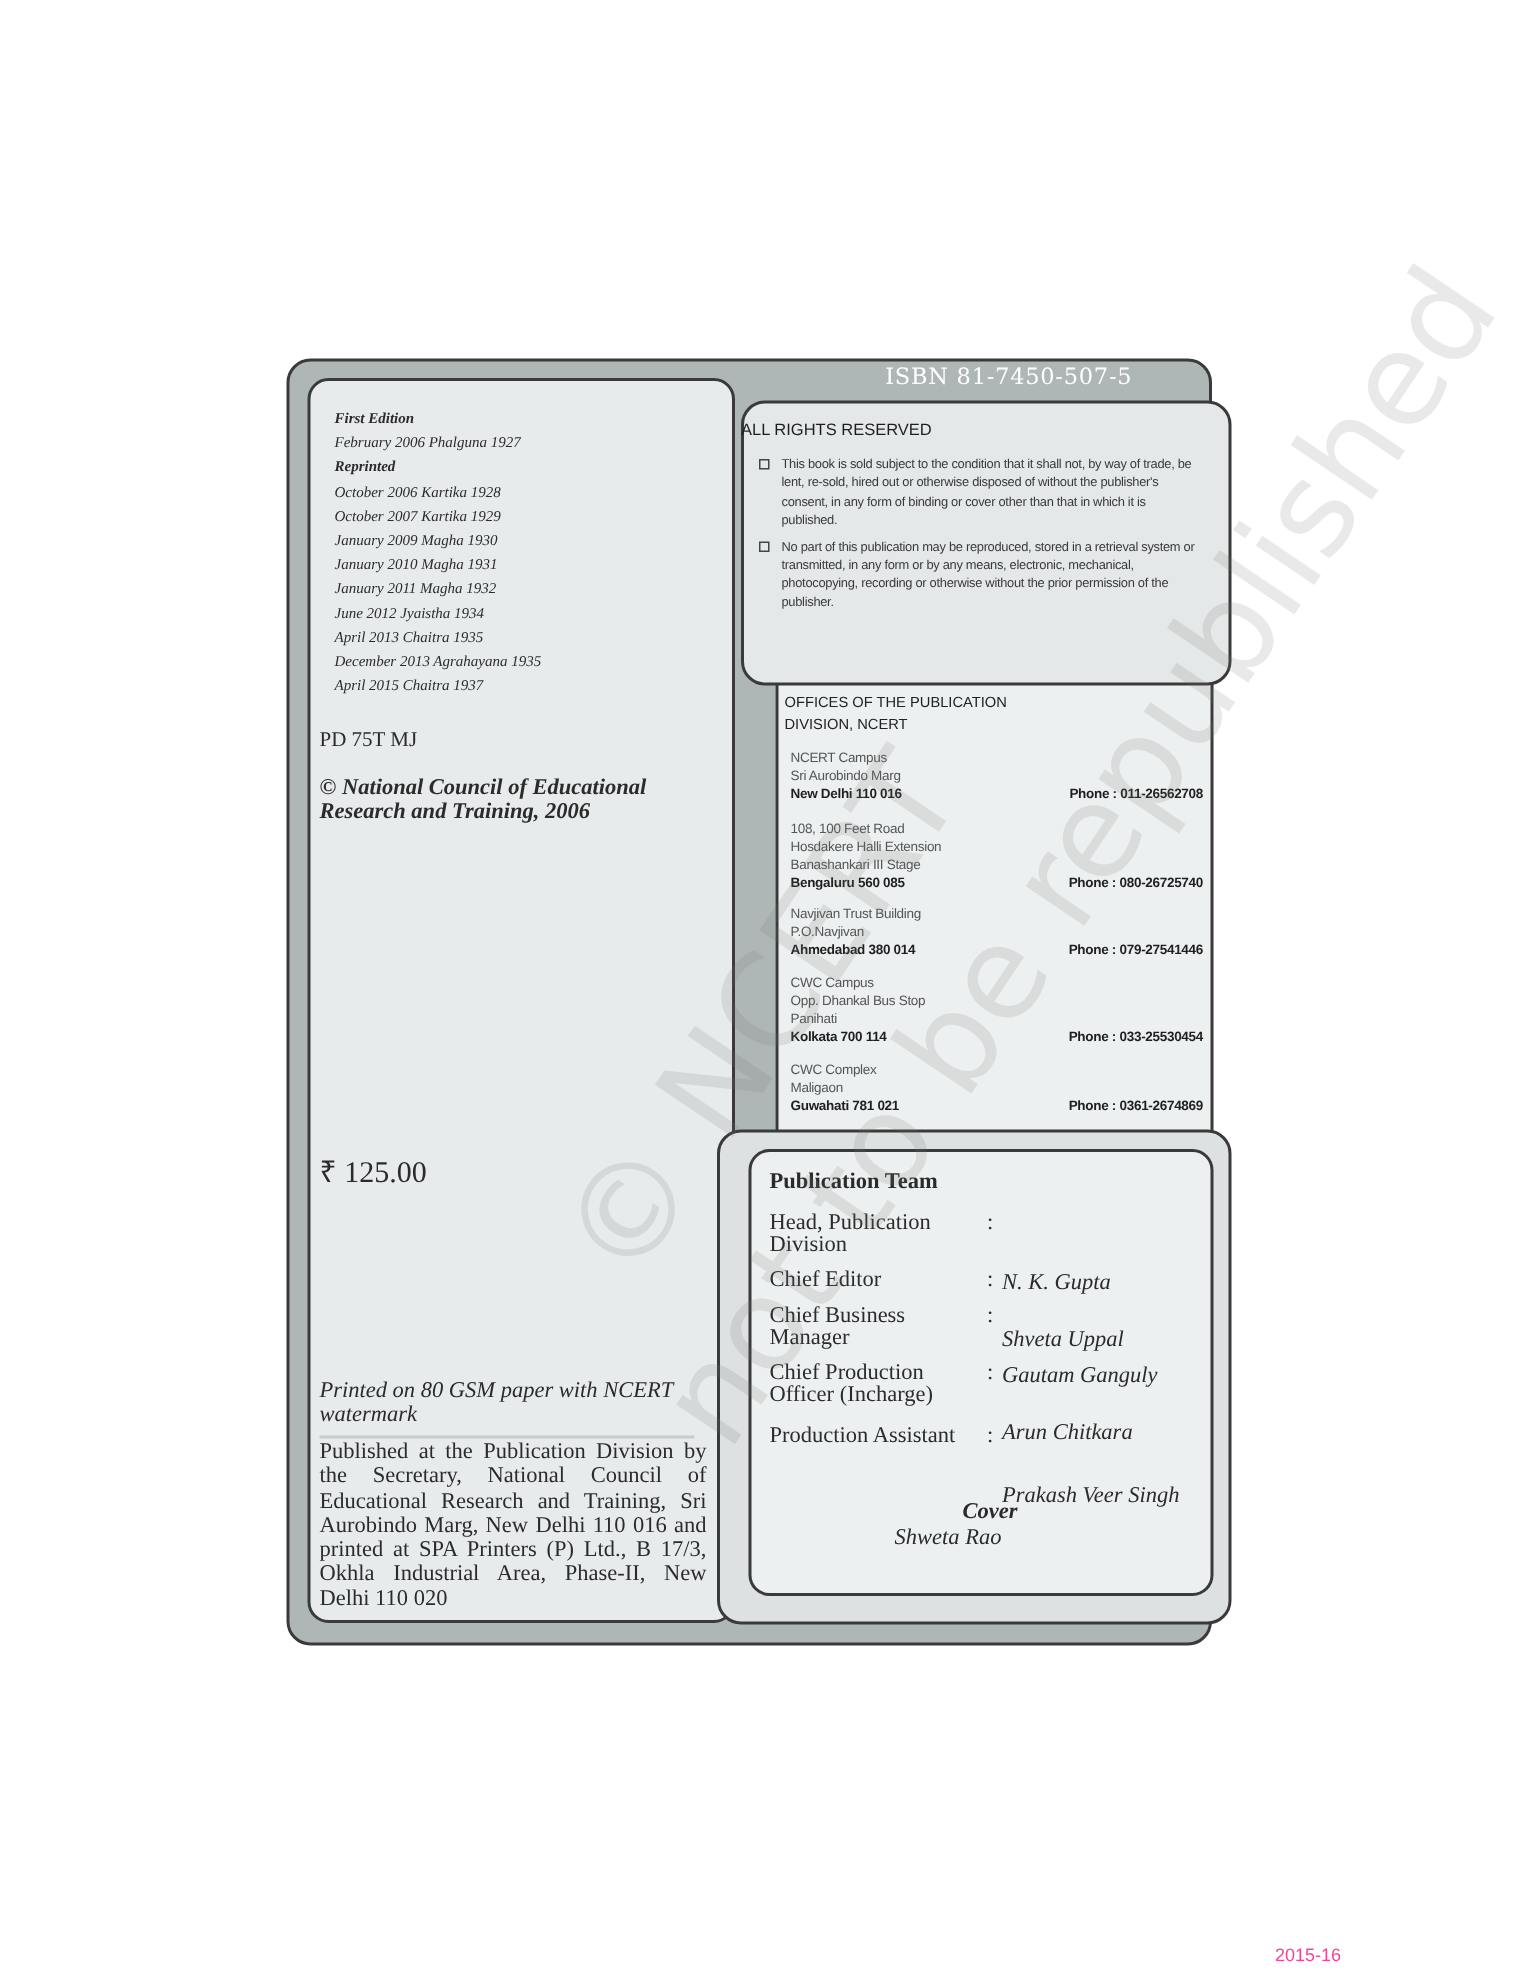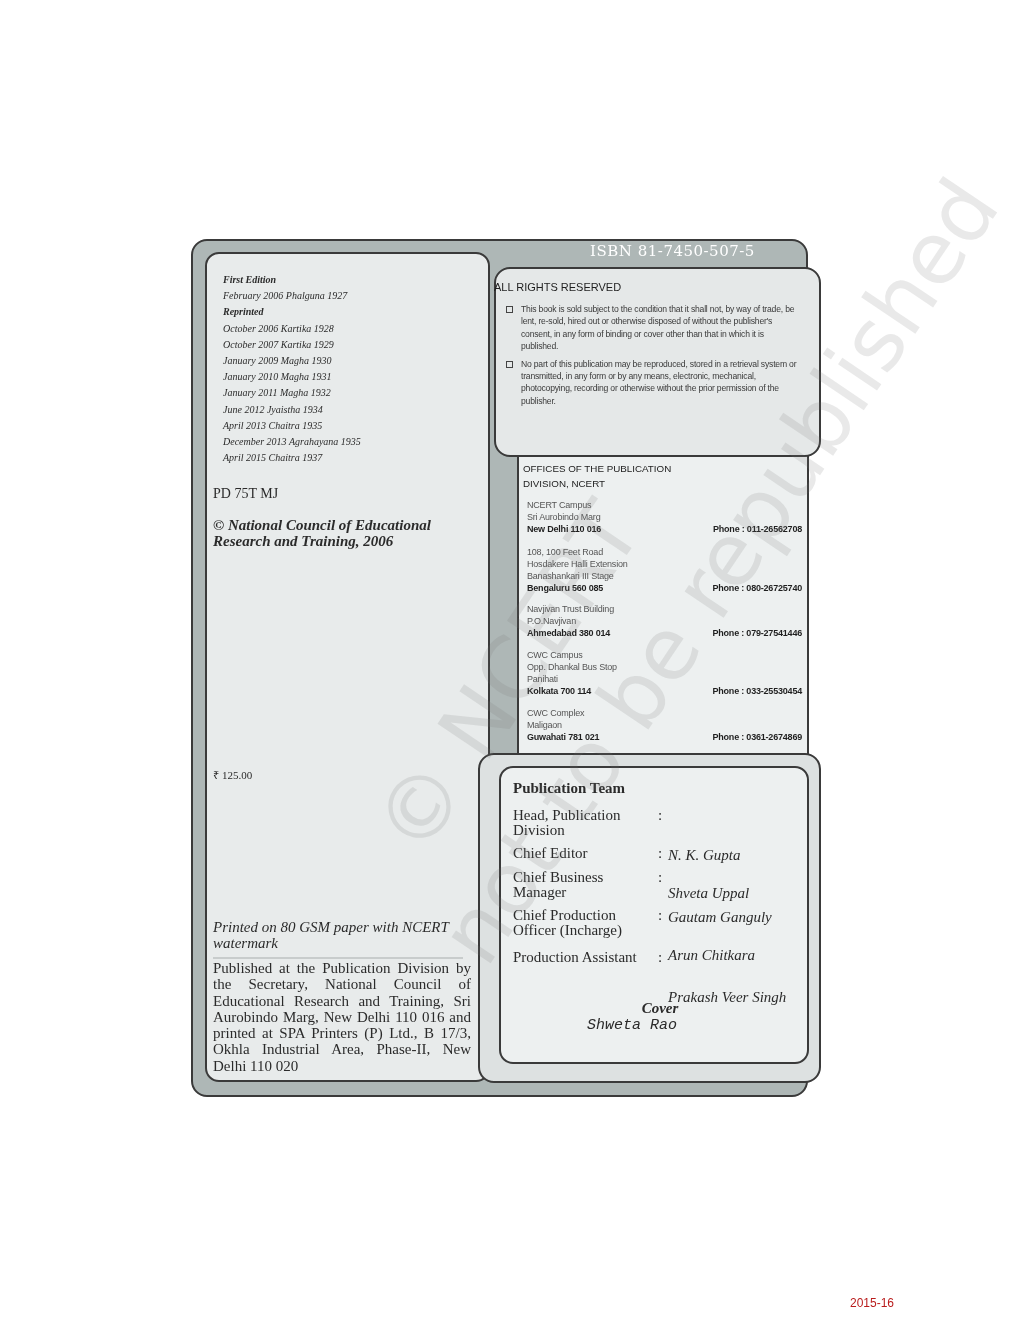--- a/index.html
+++ b/index.html
@@ -14,21 +14,21 @@
 
   
   .left-panel { position:absolute; left:205px; top:252px; width:285px; height:830px;
                 background:#e8ebeb; border:2px solid #3a3a3a; border-radius:14px; box-sizing:border-box; }
   .ed-block { position:absolute; left:223px; top:272px; width:270px;
               font-family:"Liberation Serif", serif; font-style:italic; font-size:10px; line-height:16.2px; }
   .ed-block .hd { font-weight:bold; }
   .pdcode { position:absolute; left:213px; top:486px; font-family:"Liberation Serif", serif; font-size:14px; }
   .copy { position:absolute; left:213px; top:517px; width:270px; font-family:"Liberation Serif", serif;
           font-style:italic; font-weight:bold; font-size:15px; line-height:16px; }
-  .price { position:absolute; left:213px; top:767px; font-family:"Liberation Serif", serif; font-size:11px; font-weight:bold; }
+  .price { position:absolute; left:213px; top:767px; font-family:"Liberation Serif", serif; font-size:20px; font-weight:bold; }
   .price span { font-weight:normal; }
   .printed { position:absolute; left:213px; top:919px; width:262px; font-family:"Liberation Serif", serif;
              font-style:italic; font-size:15px; line-height:16px; }
   .rule { position:absolute; left:213px; top:957px; width:250px; height:2px; background:#c8cccc; }
   .published { position:absolute; left:213px; top:960px; width:258px; font-family:"Liberation Serif", serif;
                font-size:15px; line-height:16.3px; text-align:justify; }
 
   
   .rights { position:absolute; left:494px; top:267px; width:327px; height:190px;
             background:#e5e8e8; border:2px solid #3a3a3a; border-radius:16px; box-sizing:border-box; }
@@ -55,30 +55,30 @@
   .team-inner { position:absolute; left:499px; top:766px; width:310px; height:298px;
                 background:#edf0f0; border:2px solid #3a3a3a; border-radius:14px; box-sizing:border-box; }
   .team-title { position:absolute; left:513px; top:780px; font-family:"Liberation Serif", serif; font-size:15px; font-weight:bold; color:#2b2b2b; }
   .team-row { position:absolute; left:513px; width:295px; font-family:"Liberation Serif", serif; font-size:15px; line-height:15px; }
   .team-row .role { display:inline-block; width:140px; vertical-align:top; }
   .team-row .sep { position:absolute; left:145px; top:0; }
   .team-row .name { position:absolute; left:155px; top:0; font-style:italic; white-space:nowrap;margin-top:40px; }
   .cover-h { position:absolute; left:499px; top:1000px; width:322px; text-align:center;
              font-family:"Liberation Serif", serif; font-style:italic; font-weight:bold; font-size:15px; }
   .cover-n { position:absolute; left:499px; top:1017px; width:266px; text-align:center;
-             font-family:Liberation Mono, monospace; font-style:italic; font-size:15px; }
+             font-family:Liberation Serif, serif; font-style:italic; font-size:15px; }
 
   
   .wm { position:absolute; left:230px; top:620px; width:700px; pointer-events:none;
         transform:rotate(-56deg); transform-origin:0 0; font-family:"DejaVu Sans", sans-serif;
         color:rgba(120,120,120,0.16); font-size:86px; line-height:100px; white-space:nowrap; }
   .wm1 { left:355px; top:815px; }
   .wm2 { left:420px; top:925px; }
 
-  .footer { position:absolute; left:850px; top:1296px; font-family:"Liberation Sans", sans-serif; font-size:12px; color:#b91c1c; }
+  .footer { position:absolute; left:850px; top:1296px; font-family:"Liberation Sans", sans-serif; font-size:12px; color:#ec4899; }
 </style>
 </head>
 <body>
 
 <div class="frame"></div>
 <div class="isbn">ISBN 81-7450-507-5</div>
 
 <div class="left-panel"></div>
 <div class="ed-block">
   <div class="hd">First  Edition</div>

